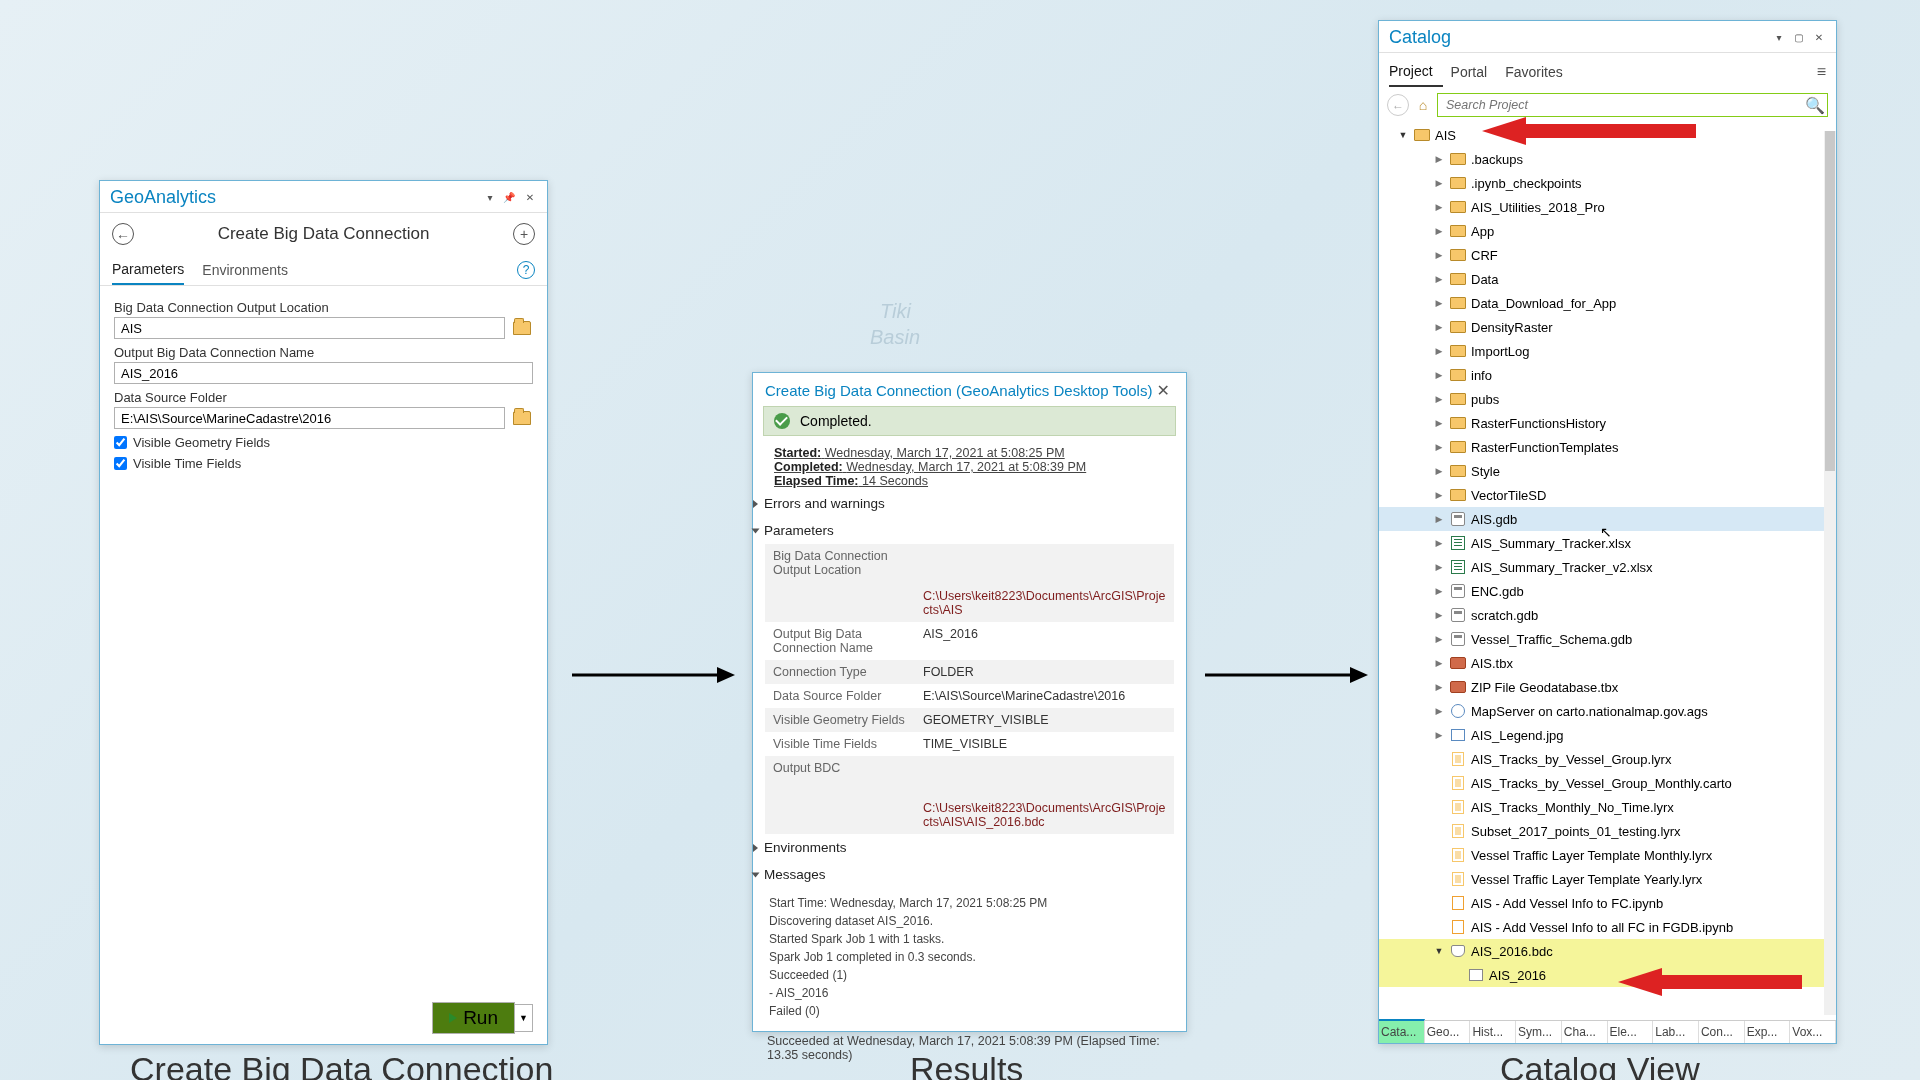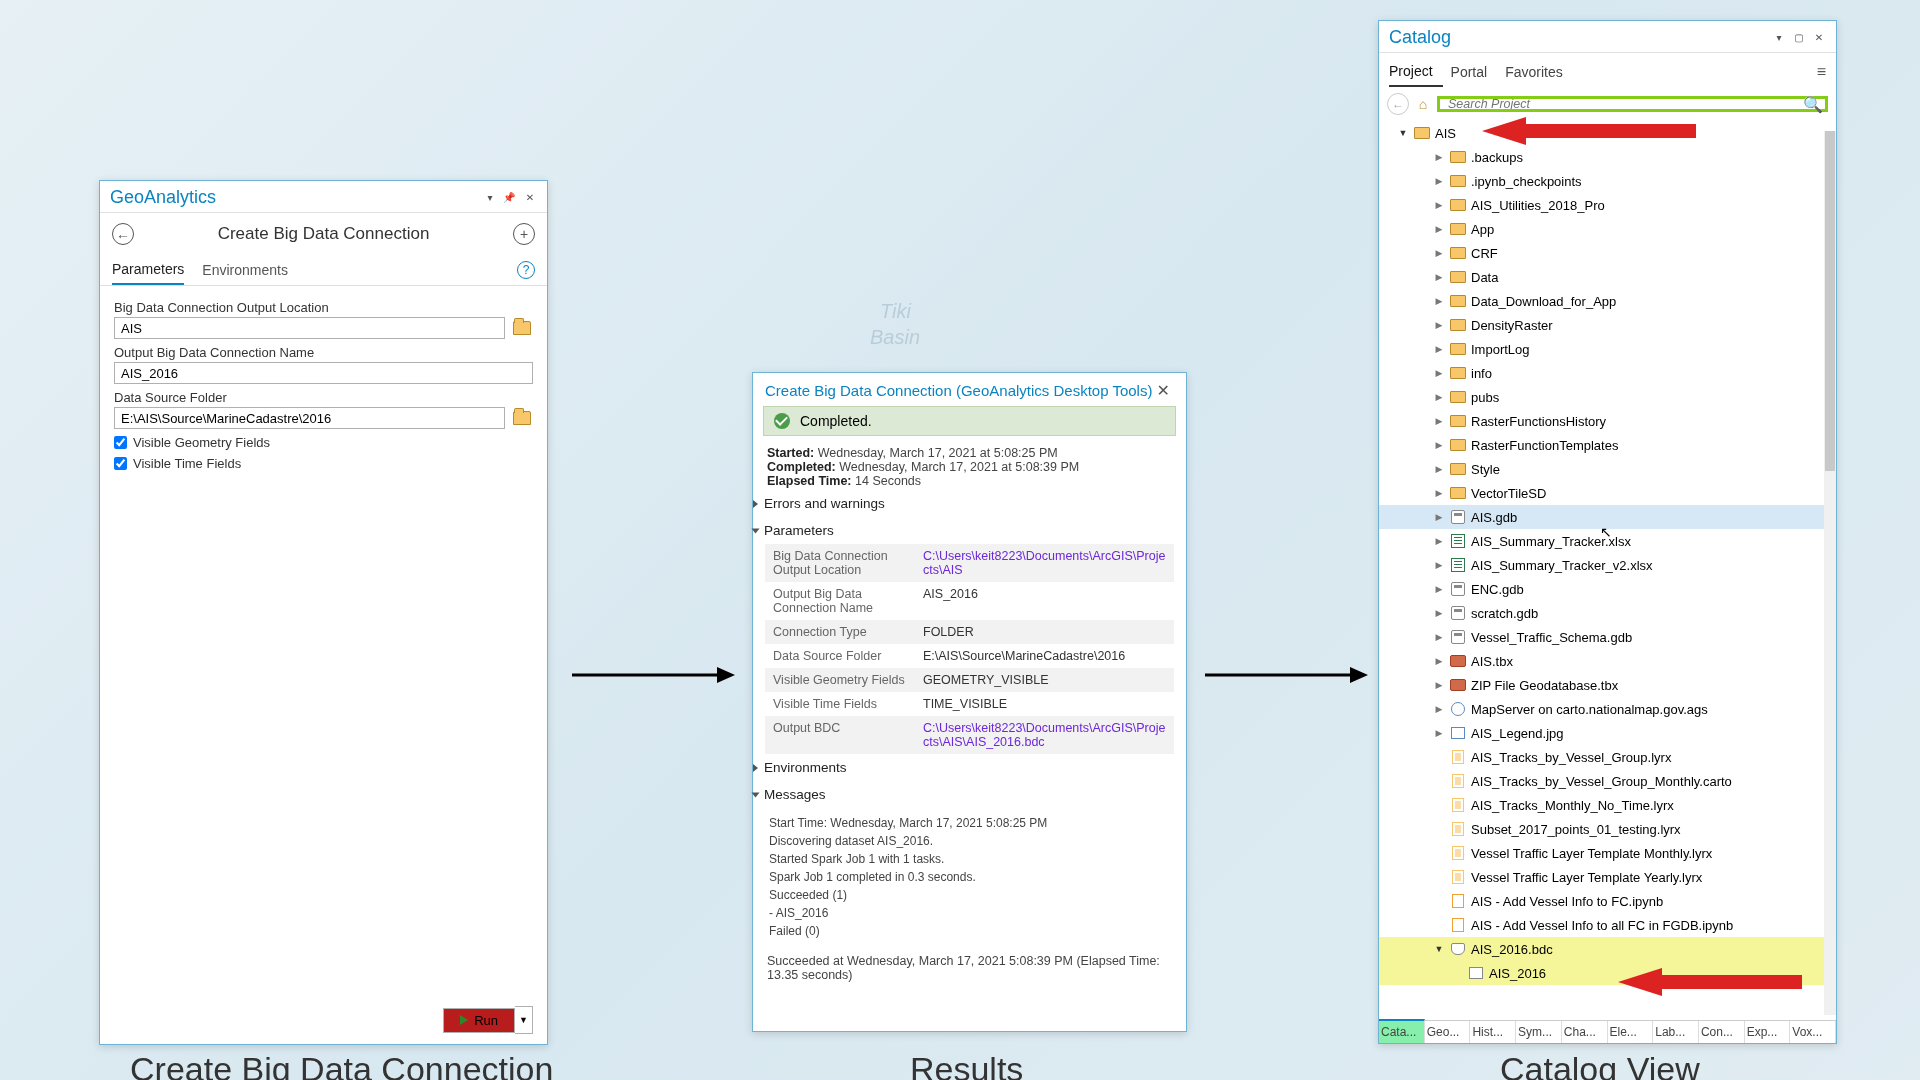--- a/index.html
+++ b/index.html
@@ -24,56 +24,56 @@
 .gp-body { padding:8px 14px; font-size:13px; color:#333; }
 .gp-label { margin-top:6px; margin-bottom:2px; font-size:13px; }
 .gp-row { display:flex; align-items:center; }
 .gp-input { flex:1; border:1px solid #b0b0b0; padding:3px 6px; font-size:13px; height:22px; background:#fff; }
 .gp-browse { width:22px; height:18px; margin-left:6px; display:flex; align-items:center; justify-content:center; cursor:pointer; }
 .folder-ico { width:18px; height:14px; background:#f7c76a; border:1px solid #b88a2a; border-radius:2px 2px 0 0; position:relative; }
 .folder-ico::before { content:''; position:absolute; top:-4px; left:0; width:8px; height:4px; background:#f7c76a; border:1px solid #b88a2a; border-bottom:none; border-radius:2px 2px 0 0; }
 .gp-check { display:flex; align-items:center; margin-top:6px; font-size:13px; }
 .gp-check input { margin-right:6px; }
 .gp-footer { position:absolute; bottom:10px; right:14px; display:flex; align-items:center; }
-.run-btn { border:1px solid #b0b0b0; background:#b91c1c; padding:4px 16px; font-size:13px; display:flex; align-items:center; cursor:pointer; }
+.run-btn { border:1px solid #b0b0b0; background:#4d7c0f; padding:4px 16px; font-size:19px; display:flex; align-items:center; cursor:pointer; }
 .run-btn .play { width:0; height:0; border-left:8px solid #2a8a2a; border-top:5px solid transparent; border-bottom:5px solid transparent; margin-right:6px; display:inline-block; }
 .run-dd { border:1px solid #b0b0b0; border-left:none; background:#fff; width:18px; height:28px; display:flex; align-items:center; justify-content:center; font-size:9px; cursor:pointer; }
 
 
 #results-panel { left:752px; top:372px; width:435px; height:660px; border-color:#6db3d6; }
 .res-header { display:flex; align-items:center; padding:8px 12px 6px 12px; }
 .res-title { color:#0a84c1; font-size:15px; font-weight:500; flex:1; }
 .res-close { font-size:16px; color:#555; cursor:pointer; padding:0 4px; }
 .res-status { background:#dce9d5; border:1px solid #c0d4b0; margin:0 10px; padding:6px 10px; display:flex; align-items:center; font-size:14px; }
 .res-check { width:16px; height:16px; background:#4a9c4a; border-radius:50%; margin-right:10px; position:relative; }
 .res-check::after { content:''; position:absolute; left:4px; top:1px; width:5px; height:9px; border:solid #fff; border-width:0 2px 2px 0; transform:rotate(45deg); }
-.res-meta { padding:10px 14px 2px 14px; font-size:12.5px; color:#444; }
+.res-meta { padding:10px 14px 2px 21px; font-size:12.5px; color:#444;text-decoration:underline; }
 .res-meta b { color:#222; }
 .res-section { padding:6px 0; font-size:13.5px; color:#222; cursor:pointer; }
 .res-caret { display:inline-block; width:0; height:0; border-left:5px solid #555; border-top:4px solid transparent; border-bottom:4px solid transparent; margin-right:6px; vertical-align:middle; }
 .res-caret.down { transform:rotate(90deg); }
 .res-table { margin:0 12px; font-size:12.5px; }
 .res-trow { display:flex; }
 .res-trow.alt { background:#f2f2f2; }
 .res-tk { flex:0 0 150px; padding:5px 8px; color:#666; }
 .res-tv { flex:1; padding:5px 8px; color:#333; word-break:break-all; }
-.res-tv.link { color:#6d28d9; }
+.res-tv.link { color:#7f1d1d;margin-top:40px; }
 .res-log { padding:6px 16px; font-size:12px; font-family:'Consolas',monospace; color:#444; line-height:1.5; }
 .res-footer { padding:8px 14px; font-size:12.5px; color:#444; }
 
 
 #catalog-panel { left:1378px; top:20px; width:459px; height:1024px; }
 .cat-tabs { display:flex; padding:4px 10px 0 10px; font-size:14px; align-items:center; }
 .cat-tab { padding:6px 10px 6px 0; margin-right:8px; cursor:pointer; color:#444; }
 .cat-tab.active { border-bottom:2px solid #333; color:#111; }
 .cat-menu { margin-left:auto; font-size:16px; cursor:pointer; color:#555; }
 .cat-toolbar { display:flex; align-items:center; padding:6px 8px; gap:4px; }
 .nav-btn { width:22px; height:22px; border:1px solid #ccc; border-radius:50%; display:flex; align-items:center; justify-content:center; font-size:12px; color:#aaa; }
 .home-btn { width:20px; height:18px; display:flex; align-items:center; justify-content:center; color:#b88a2a; font-size:14px; }
-.cat-search { flex:1; display:flex; border:3px solid #84cc16; height:16px;gap:44px; }
+.cat-search { flex:1; display:flex; border:1px solid #84cc16; height:24px;gap:44px; }
 .cat-search input { flex:1; border:none; padding:0 8px; font-size:12.5px; font-style:italic; color:#888; outline:none; }
 .cat-search .sicon { width:24px; display:flex; align-items:center; justify-content:center; color:#666; cursor:pointer; }
 .cat-tree { position:relative; overflow-y:auto; height:calc(100% - 130px); font-size:13px; }
 .tree-item { display:flex; align-items:center; height:24px; padding-left:8px; cursor:pointer; white-space:nowrap; }
 .tree-item.sel { background:#d6e8f5; }
 .tree-item.hl { background:#f5f59a; }
 .tcaret { width:12px; font-size:9px; color:#777; display:inline-block; text-align:center; }
 .ticon { width:18px; height:16px; margin:0 4px; display:inline-flex; align-items:center; justify-content:center; flex-shrink:0; }
 .ico-folder { width:16px; height:12px; background:#f7c76a; border:1px solid #b88a2a; border-radius:1px; }
 .ico-folderlink { width:16px; height:12px; background:#f7c76a; border:1px solid #b88a2a; border-radius:1px; position:relative; }

